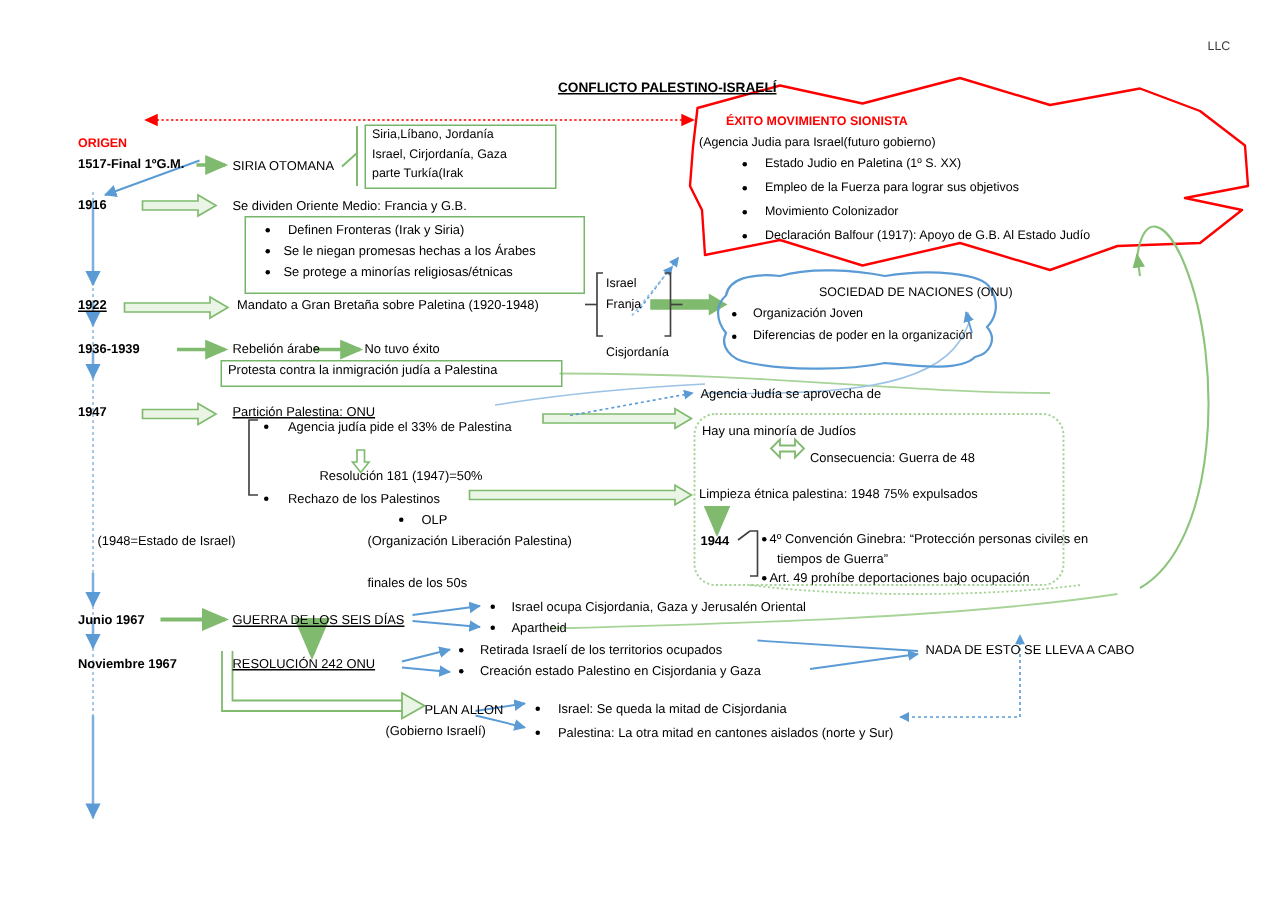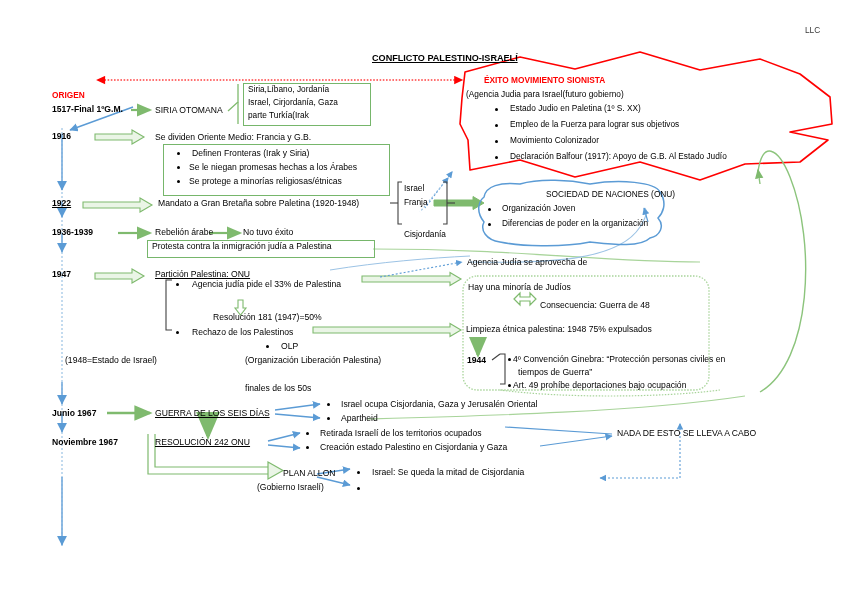--- a/index.html
+++ b/index.html
@@ -273,14 +273,15 @@
   <div class="t fs85" style="left:320px;top:430px;">Creación estado Palestino en Cisjordania y Gaza</div>
 
   <div class="t fs85" style="left:617px;top:416px;">NADA DE ESTO SE LLEVA A CABO</div>
 
   <div class="t fs85" style="left:283px;top:456px;">PLAN ALLON</div>
   <div class="t fs85" style="left:257px;top:470px;">(Gobierno Israelí)</div>
 
   <div class="bullet" style="left:357px;top:459px;"></div>
   <div class="t fs85" style="left:372px;top:455px;">Israel: Se queda la mitad de Cisjordania</div>
   <div class="bullet" style="left:357px;top:475px;"></div>
+  <div class="t fs85" style="left:372px;top:471px;">Palestina: La otra mitad en cantones aislados (norte y Sur)</div>
 
 </div>
 
 </body></html>

